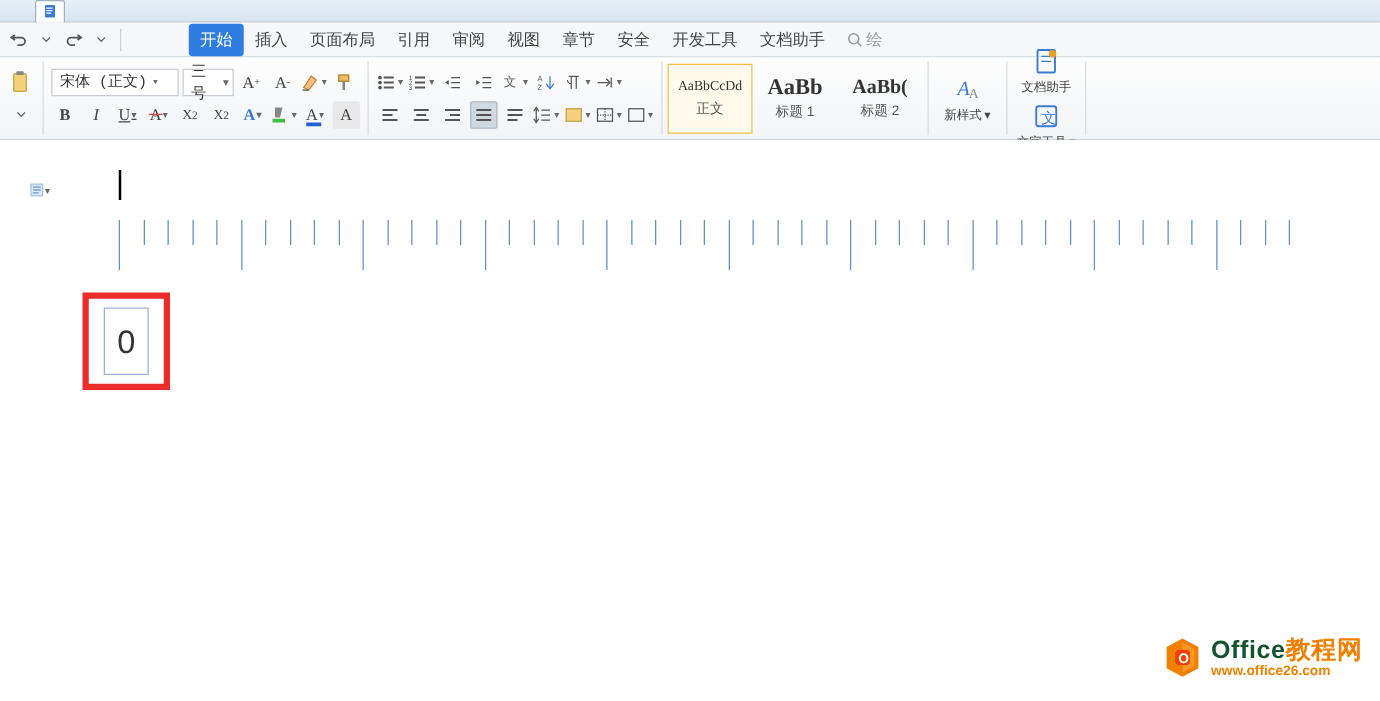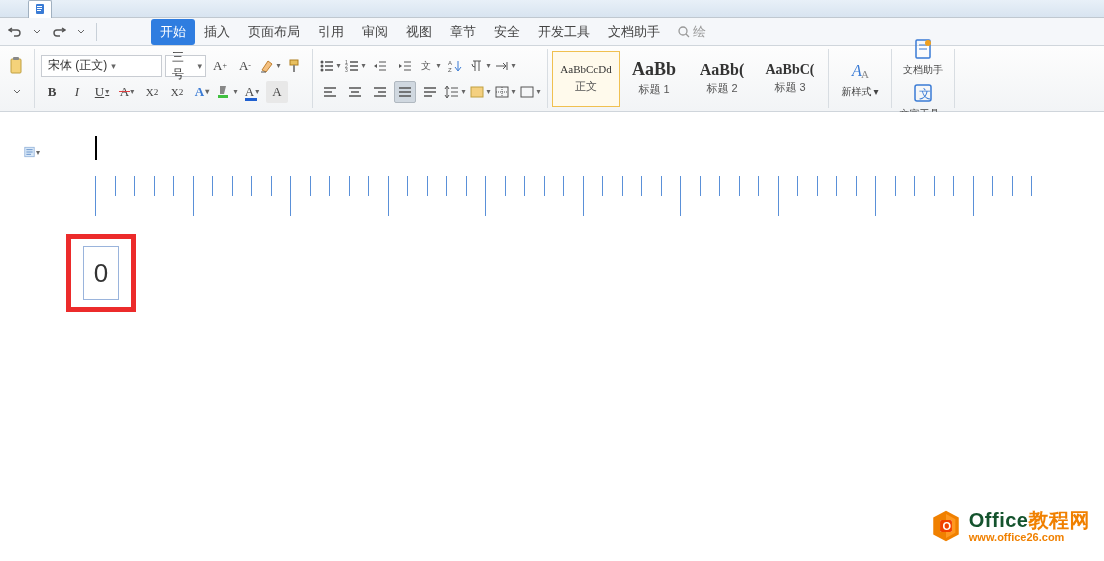--- a/index.html
+++ b/index.html
@@ -131,21 +131,21 @@
       </div>
     <div class="tbtn">
         <svg width="10" height="10" viewBox="0 0 10 10">
           <path d="M2 3 L5 6 L8 3" stroke="#666" fill="none"></path>
         </svg>
       </div>
   </div>
 
   <div class="ribbon-group">
     <div class="ribbon-row">
-      <div class="combo" style="width:121px;">
+      <div class="combo" style="width:102px;font-family:Liberation Mono, monospace;">
           <span>宋体 (正文)</span>
           <span class="caret">▾</span>
         </div>
       <div class="combo" style="width:41px;">
           <span>三号</span>
           <span class="caret">▾</span>
         </div>
       <div class="tbtn" style="font-family:serif;">A<sup style="font-size:8px;">+</sup></div>
       <div class="tbtn" style="font-family:serif;">A<sup style="font-size:8px;">-</sup></div>
       <div class="tbtn">
@@ -324,24 +324,20 @@
           <div class="preview" style="font-size:11px;">AaBbCcDd</div>
           <div class="label">正文</div>
         </div>
       <div class="style-item">
           <div class="preview" style="font-size:18px;font-weight:bold;">AaBb</div>
           <div class="label">标题 1</div>
         </div>
       <div class="style-item">
           <div class="preview" style="font-size:16px;font-weight:bold;">AaBb(</div>
           <div class="label">标题 2</div>
-        </div>
-      <div class="style-item">
-          <div class="preview" style="font-size:14px;font-weight:bold;">AaBbC(</div>
-          <div class="label">标题 3</div>
         </div>
     </div>
   </div>
 
   <div class="ribbon-group">
     <div class="big-btn">
       <div class="ico">
           <svg width="24" height="24" viewBox="0 0 24 24">
             <text x="4" y="17" font-size="16" font-family="serif" fill="#3a7bd5" font-style="italic">A</text>
             <text x="13" y="19" font-size="11" font-family="serif" fill="#888">A</text>

